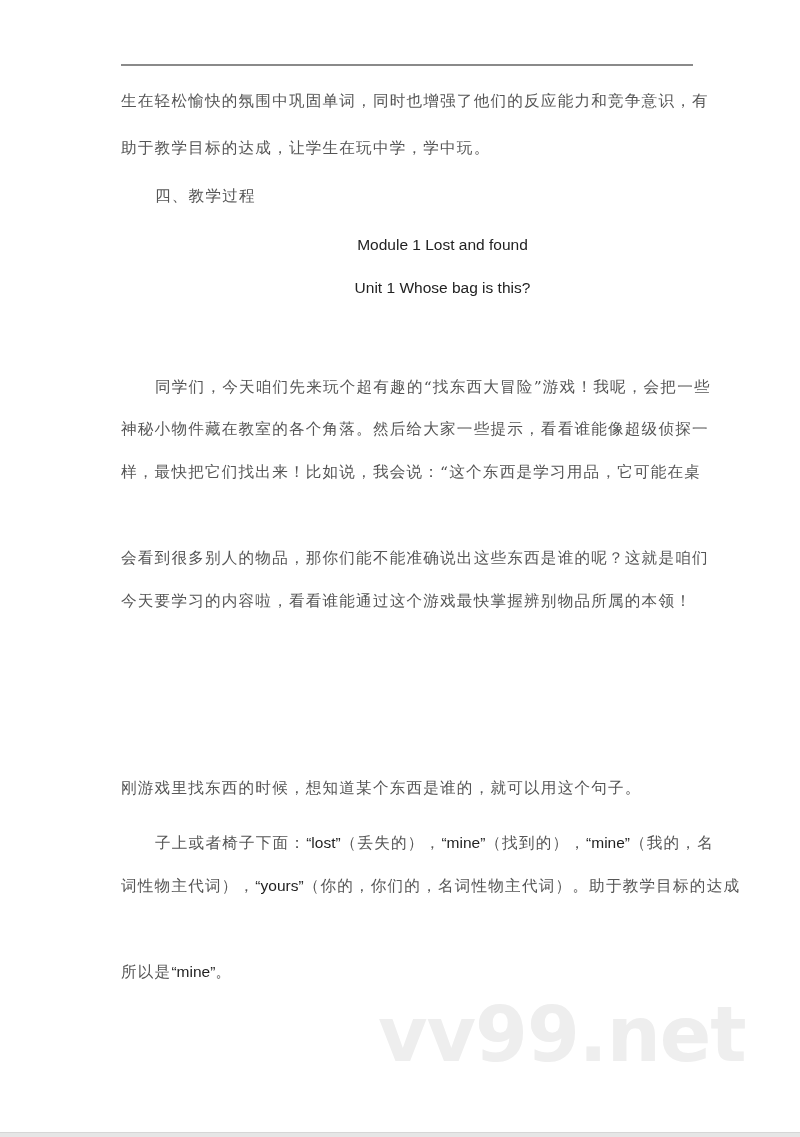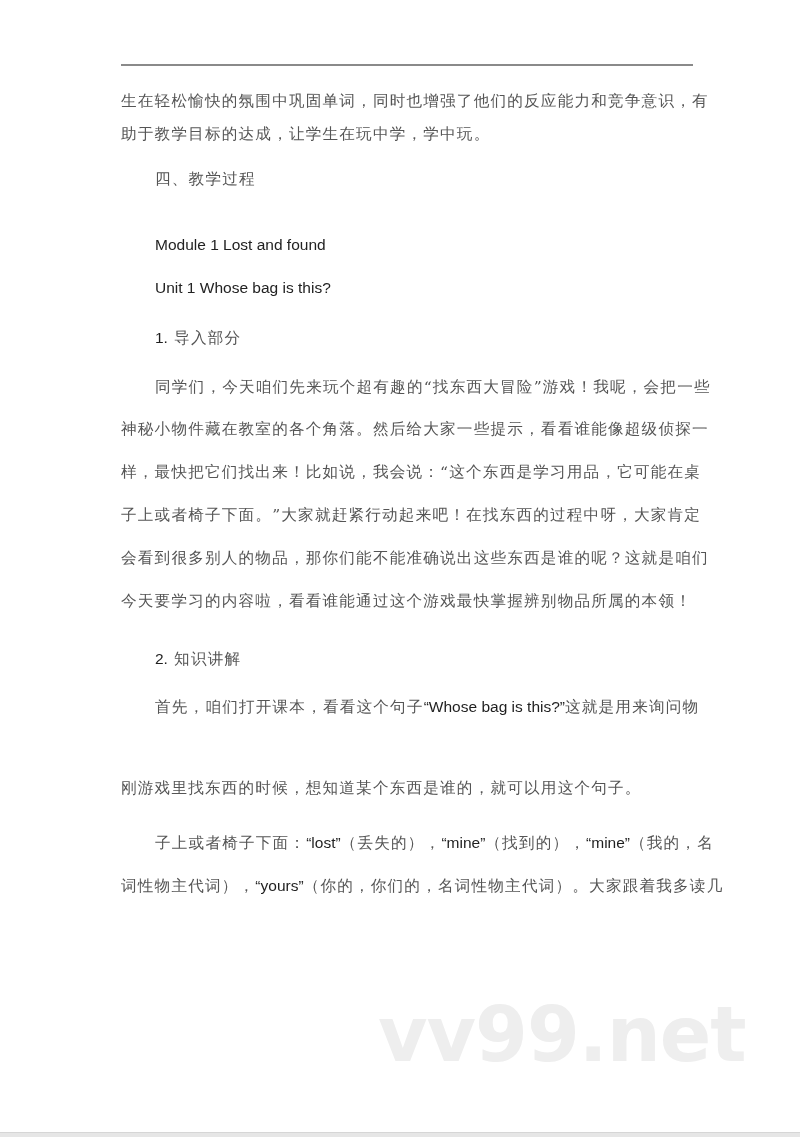--- a/index.html
+++ b/index.html
@@ -54,20 +54,21 @@
     font-family: "Liberation Sans", "DejaVu Sans", sans-serif;
     color: #1f1f1f;
     letter-spacing: 0;
     font-size: 15.5px;
   }
   .heading-en {
     font-family: "Liberation Sans", "DejaVu Sans", sans-serif;
     color: #222222;
     letter-spacing: 0;
     font-size: 15.5px;
+    text-align: center;
   }
   .watermark {
     position: absolute;
     left: 366px;
     top: 995px;
     font-family: "DejaVu Sans", "Liberation Sans", sans-serif;
     font-weight: bold;
     font-size: 76px;
     line-height: 80px;
     color: #eeeeee;
@@ -75,52 +76,43 @@
   }
 </style>
 </head>
 <body>
 
 <div class="page">
 
   <div class="header-rule"></div>
 
   <div class="line" style="top:91px">生在轻松愉快的氛围中巩固单词，同时也增强了他们的反应能力和竞争意识，有</div>
-  <div class="line" style="top:124px">助于教学目标的达成，让学生在玩中学，学中玩。</div>
+  <div class="line" style="top:138px">助于教学目标的达成，让学生在玩中学，学中玩。</div>
 
-  <div class="line indent" style="top:169px">四、教学过程</div>
+  <div class="line indent" style="top:186px">四、教学过程</div>
 
   <div class="line indent heading-en" style="top:235px">Module 1 Lost and found</div>
   <div class="line indent heading-en" style="top:278px">Unit 1 Whose bag is this?</div>
 
-  <div class="line indent" style="top:328px">
-    <span class="en">1.</span>
-    <span>导入部分</span>
-  </div>
 
   <div class="line indent" style="top:377px">同学们，今天咱们先来玩个超有趣的“找东西大冒险”游戏！我呢，会把一些</div>
   <div class="line" style="top:419px">神秘小物件藏在教室的各个角落。然后给大家一些提示，看看谁能像超级侦探一</div>
   <div class="line" style="top:462px">样，最快把它们找出来！比如说，我会说：“这个东西是学习用品，它可能在桌</div>
-  <div class="line" style="top:505px">子上或者椅子下面。”大家就赶紧行动起来吧！在找东西的过程中呀，大家肯定</div>
   <div class="line" style="top:548px">会看到很多别人的物品，那你们能不能准确说出这些东西是谁的呢？这就是咱们</div>
   <div class="line" style="top:591px">今天要学习的内容啦，看看谁能通过这个游戏最快掌握辨别物品所属的本领！</div>
 
-  <div class="line indent" style="top:649px">
-    <span class="en">2.</span>
-    <span>知识讲解</span>
-  </div>
 
-  <div class="line indent" style="top:697px">
-    <span>首先，咱们打开课本，看看这个句子</span><span class="en">“Whose bag is this?”</span><span>这就是用来询问物</span>
-  </div>
   <div class="line" style="top:778px">刚游戏里找东西的时候，想知道某个东西是谁的，就可以用这个句子。</div>
 
   <div class="line indent" style="top:833px">
     <span>子上或者椅子下面：</span><span class="en">“lost”</span><span>（丢失的），</span><span class="en">“mine”</span><span>（找到的），</span><span class="en">“mine”</span><span>（我的，名</span>
   </div>
   <div class="line" style="top:876px">
-    <span>词性物主代词），</span><span class="en">“yours”</span><span>（你的，你们的，名词性物主代词）。大家跟着我多读几</span>
+    <span>词性物主代词），</span><span class="en">“yours”</span><span>（你的，你们的，名词性物主代词）。助于教学目标的达成</span>
+  </div>
+  <div class="line" style="top:962px">
+    <span>所以是</span><span class="en">“mine”</span><span>。</span>
   </div>
 
   <div class="watermark">vv99.net</div>
 </div>
 
 <div class="bottom-strip"></div>
 
 </body></html>

